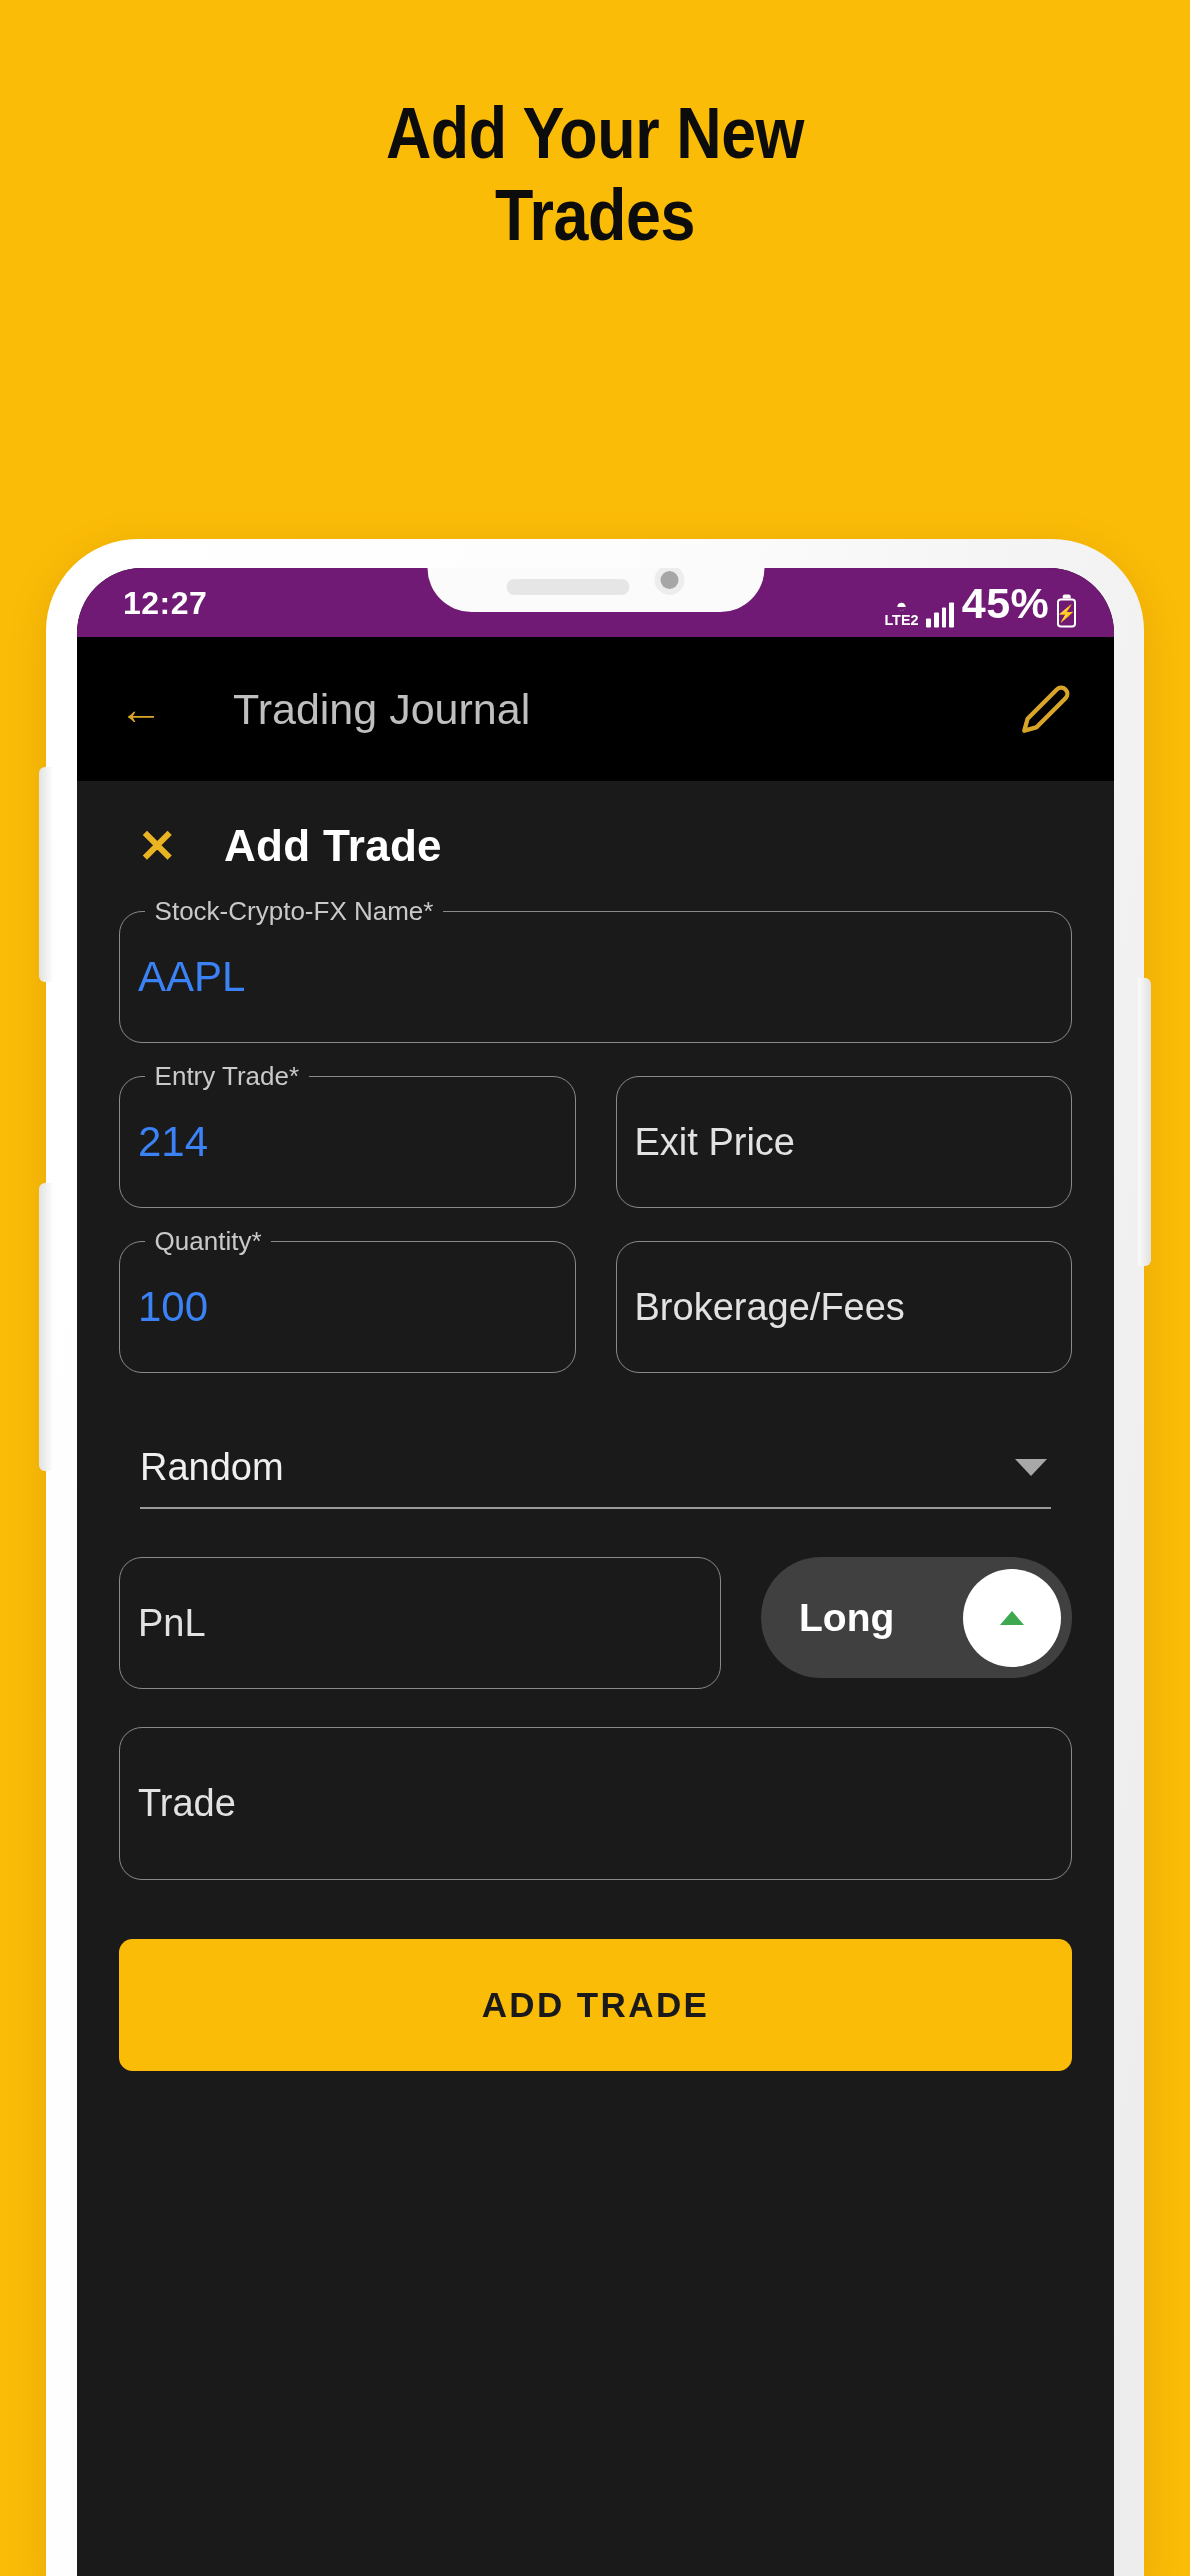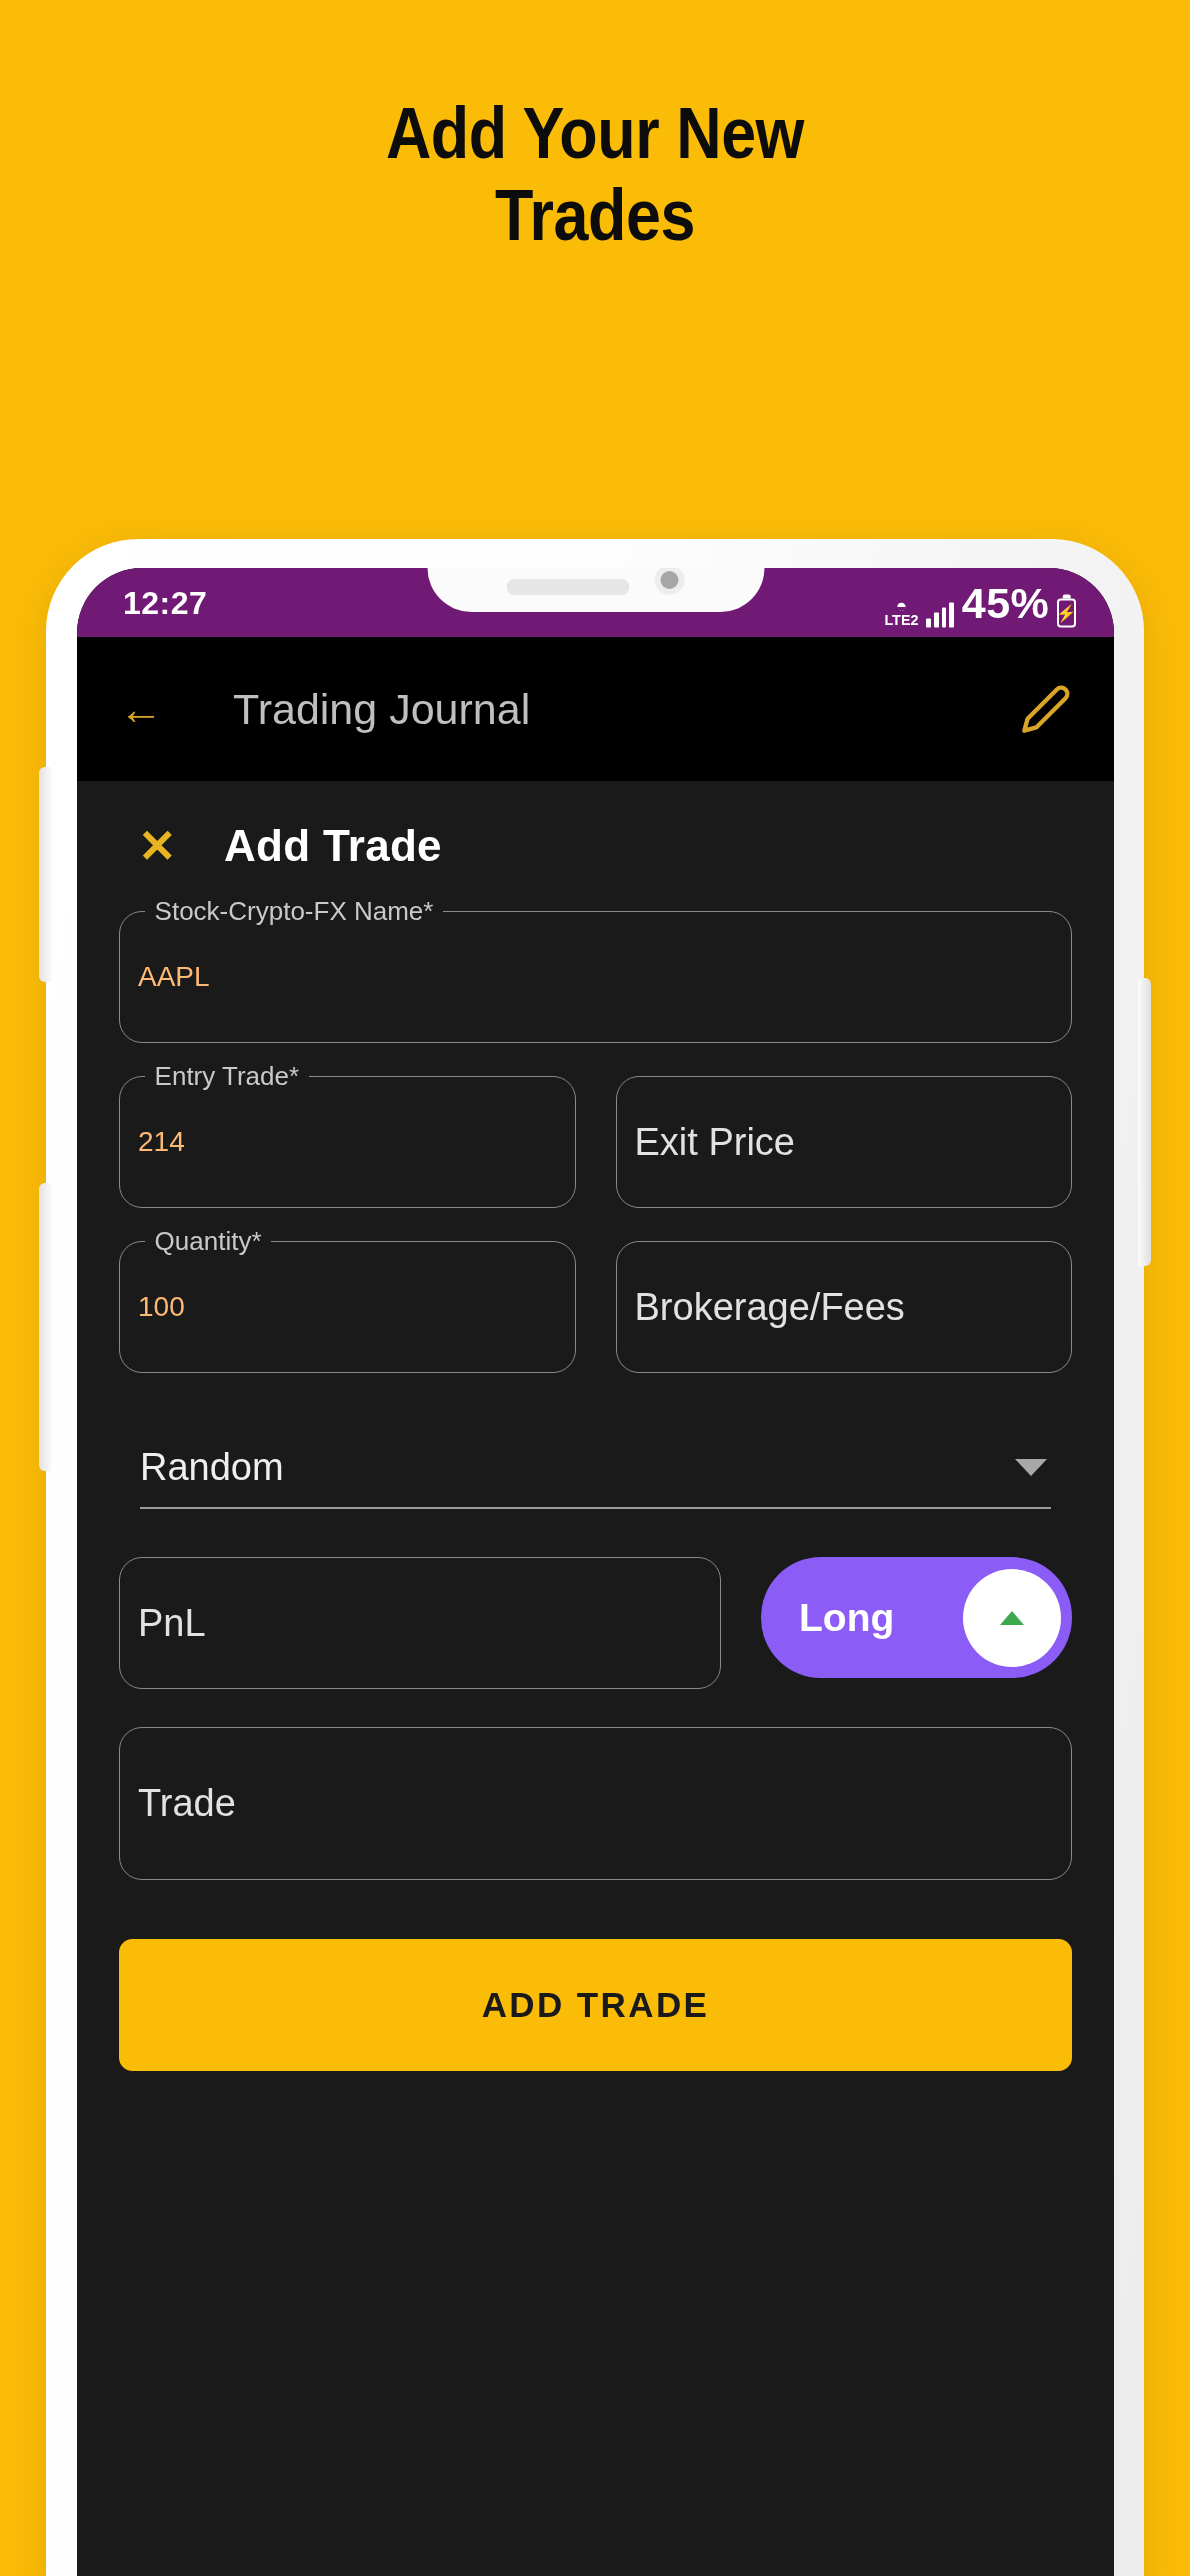--- a/index.html
+++ b/index.html
@@ -227,22 +227,22 @@
     position:absolute;
     top:-16.3px;
     left:25px;
     background:#1A1A1A;
     padding:0 9.6px;
     color:#C9C9C9;
     font-size:26px;
     white-space:nowrap;
   }
   .field .val{
-    color:#fdba74;
-    font-size:28px;
+    color:#3b82f6;
+    font-size:42px;
   }
   .field .ph{
     color:#E2E2E2;
     font-size:38px;
   }
 
   
   .select-row{
     margin:54px 0 48px;
     padding:0 21px;
@@ -265,21 +265,21 @@
     border-right:16.3px solid transparent;
     border-top:17px solid #A8A8A8;
     margin-right:3.8px;
   }
 
   
   .toggle{
     width:311px;
     height:121px;
     border-radius:60px;
-    background:#8b5cf6;
+    background:#404040;
     display:flex;
     align-items:center;
     justify-content:space-between;
     padding:0 11.5px 0 38px;
     flex:none;
   }
   .toggle-label{
     color:#fff;
     font-size:39px;
     font-weight:600;

